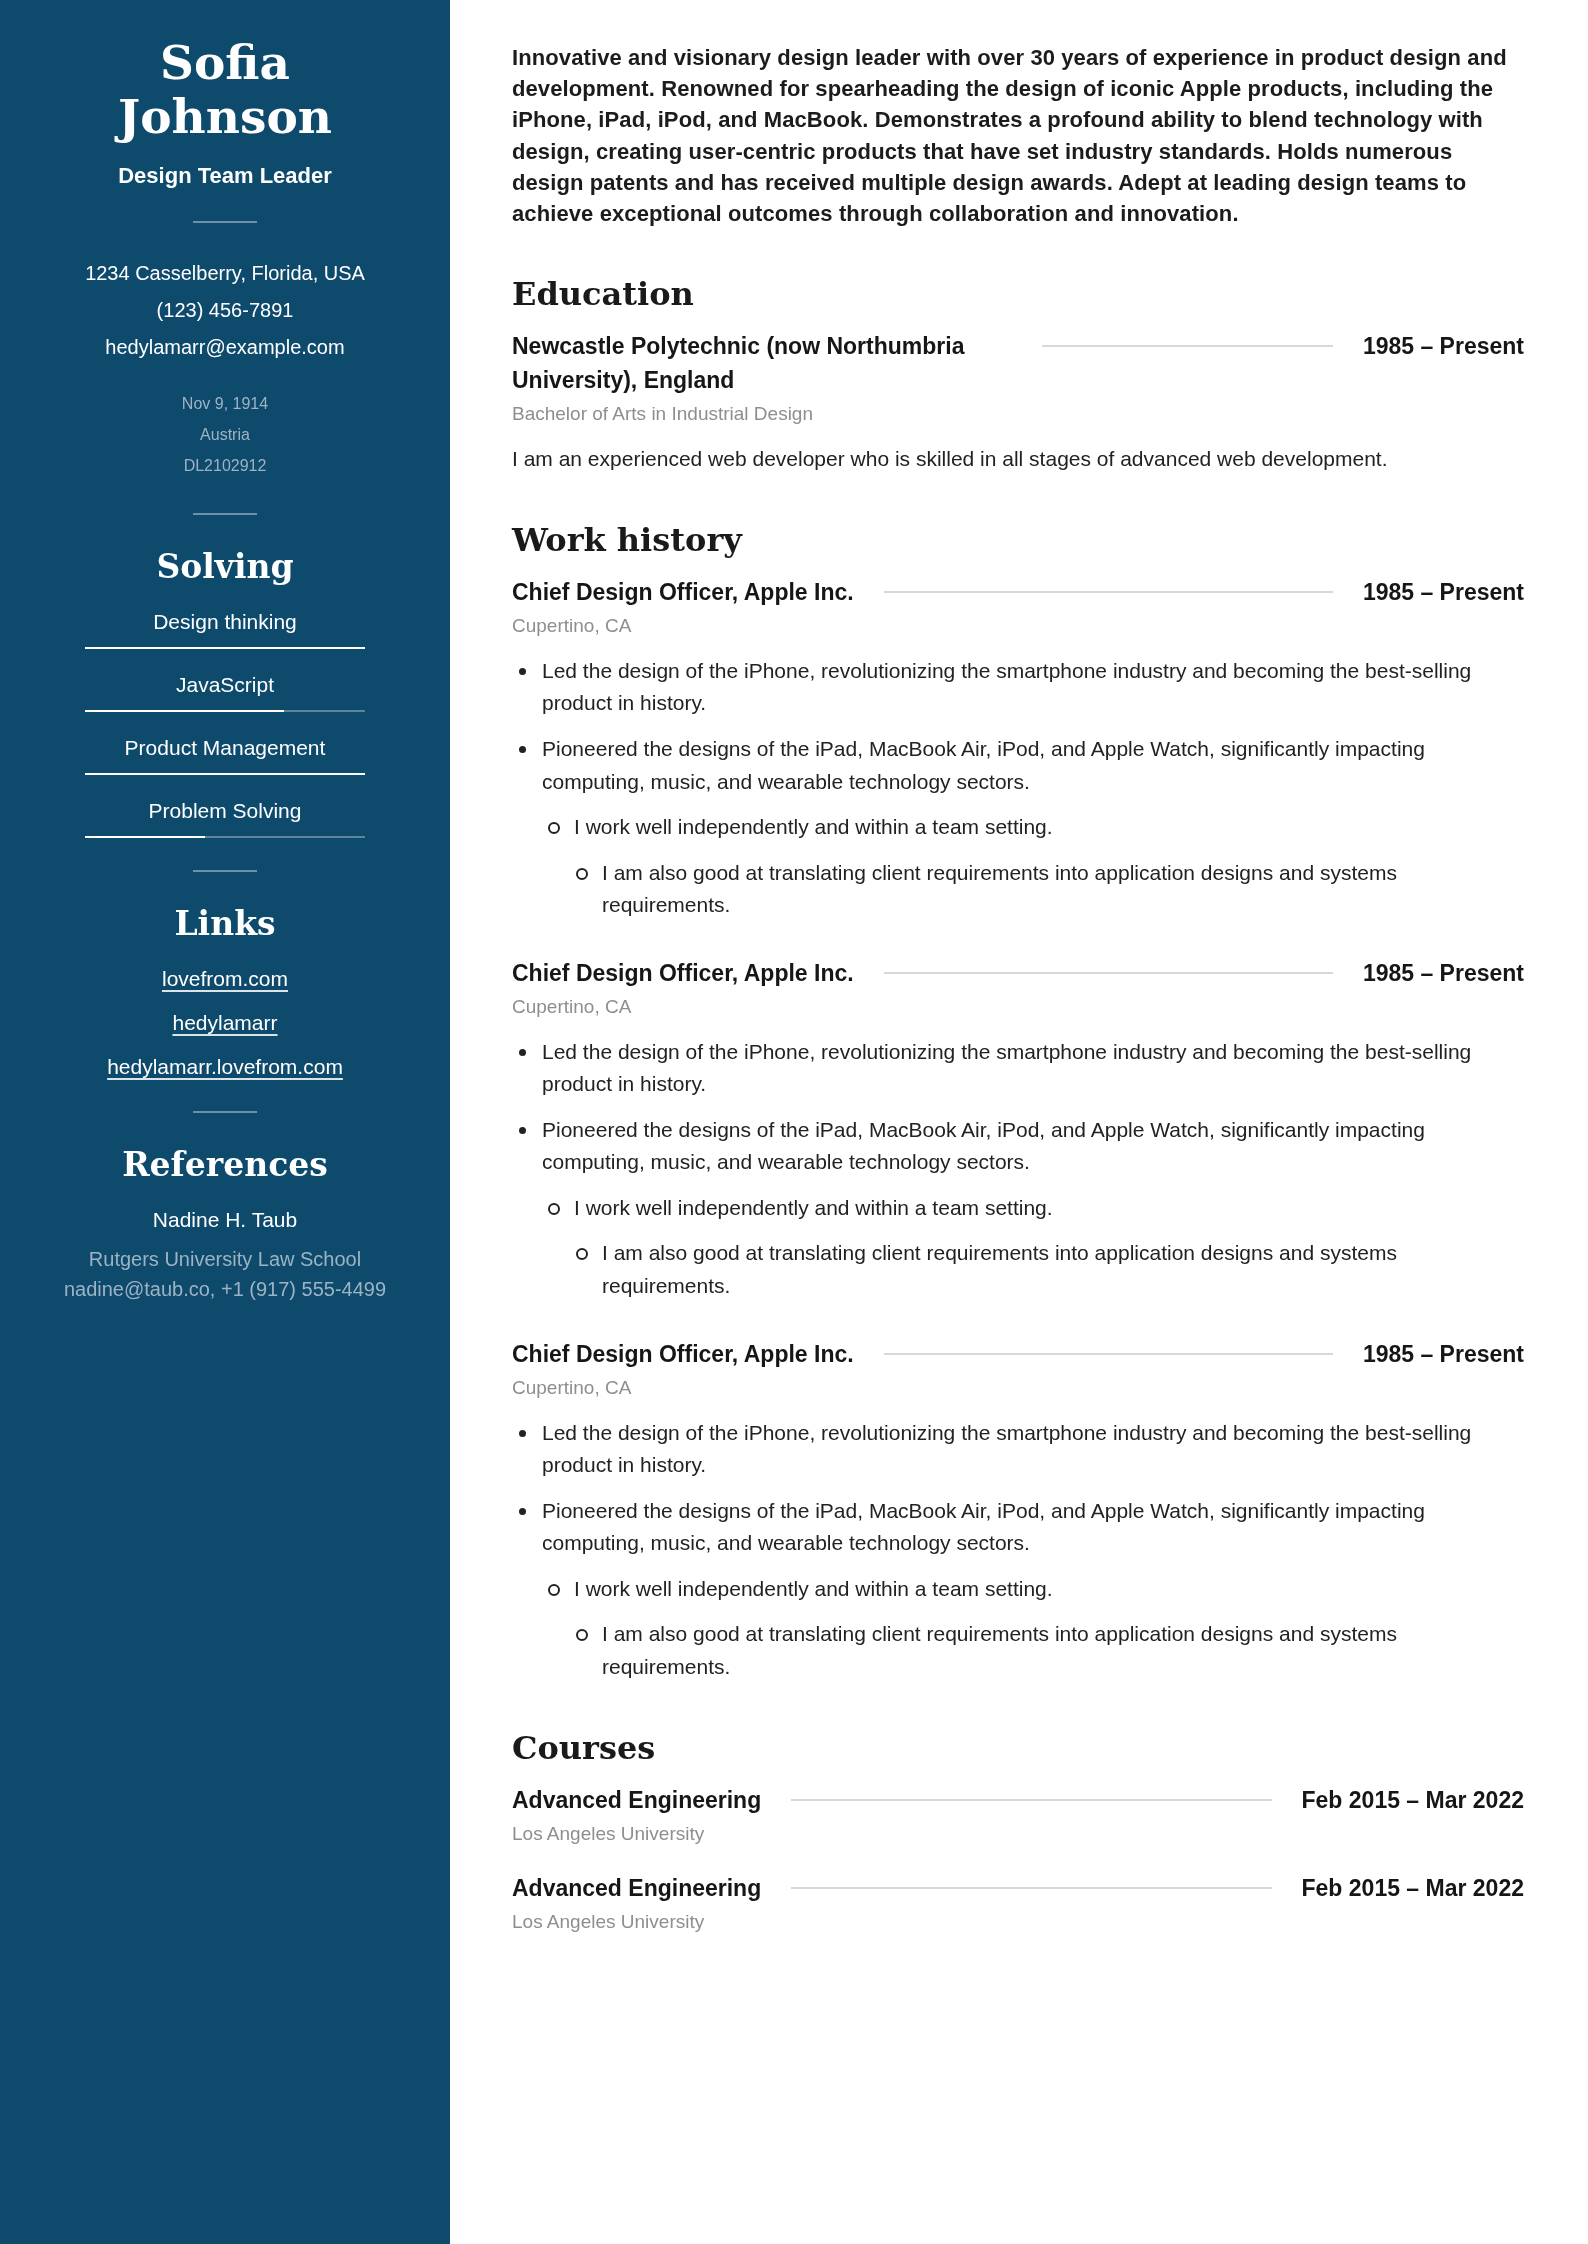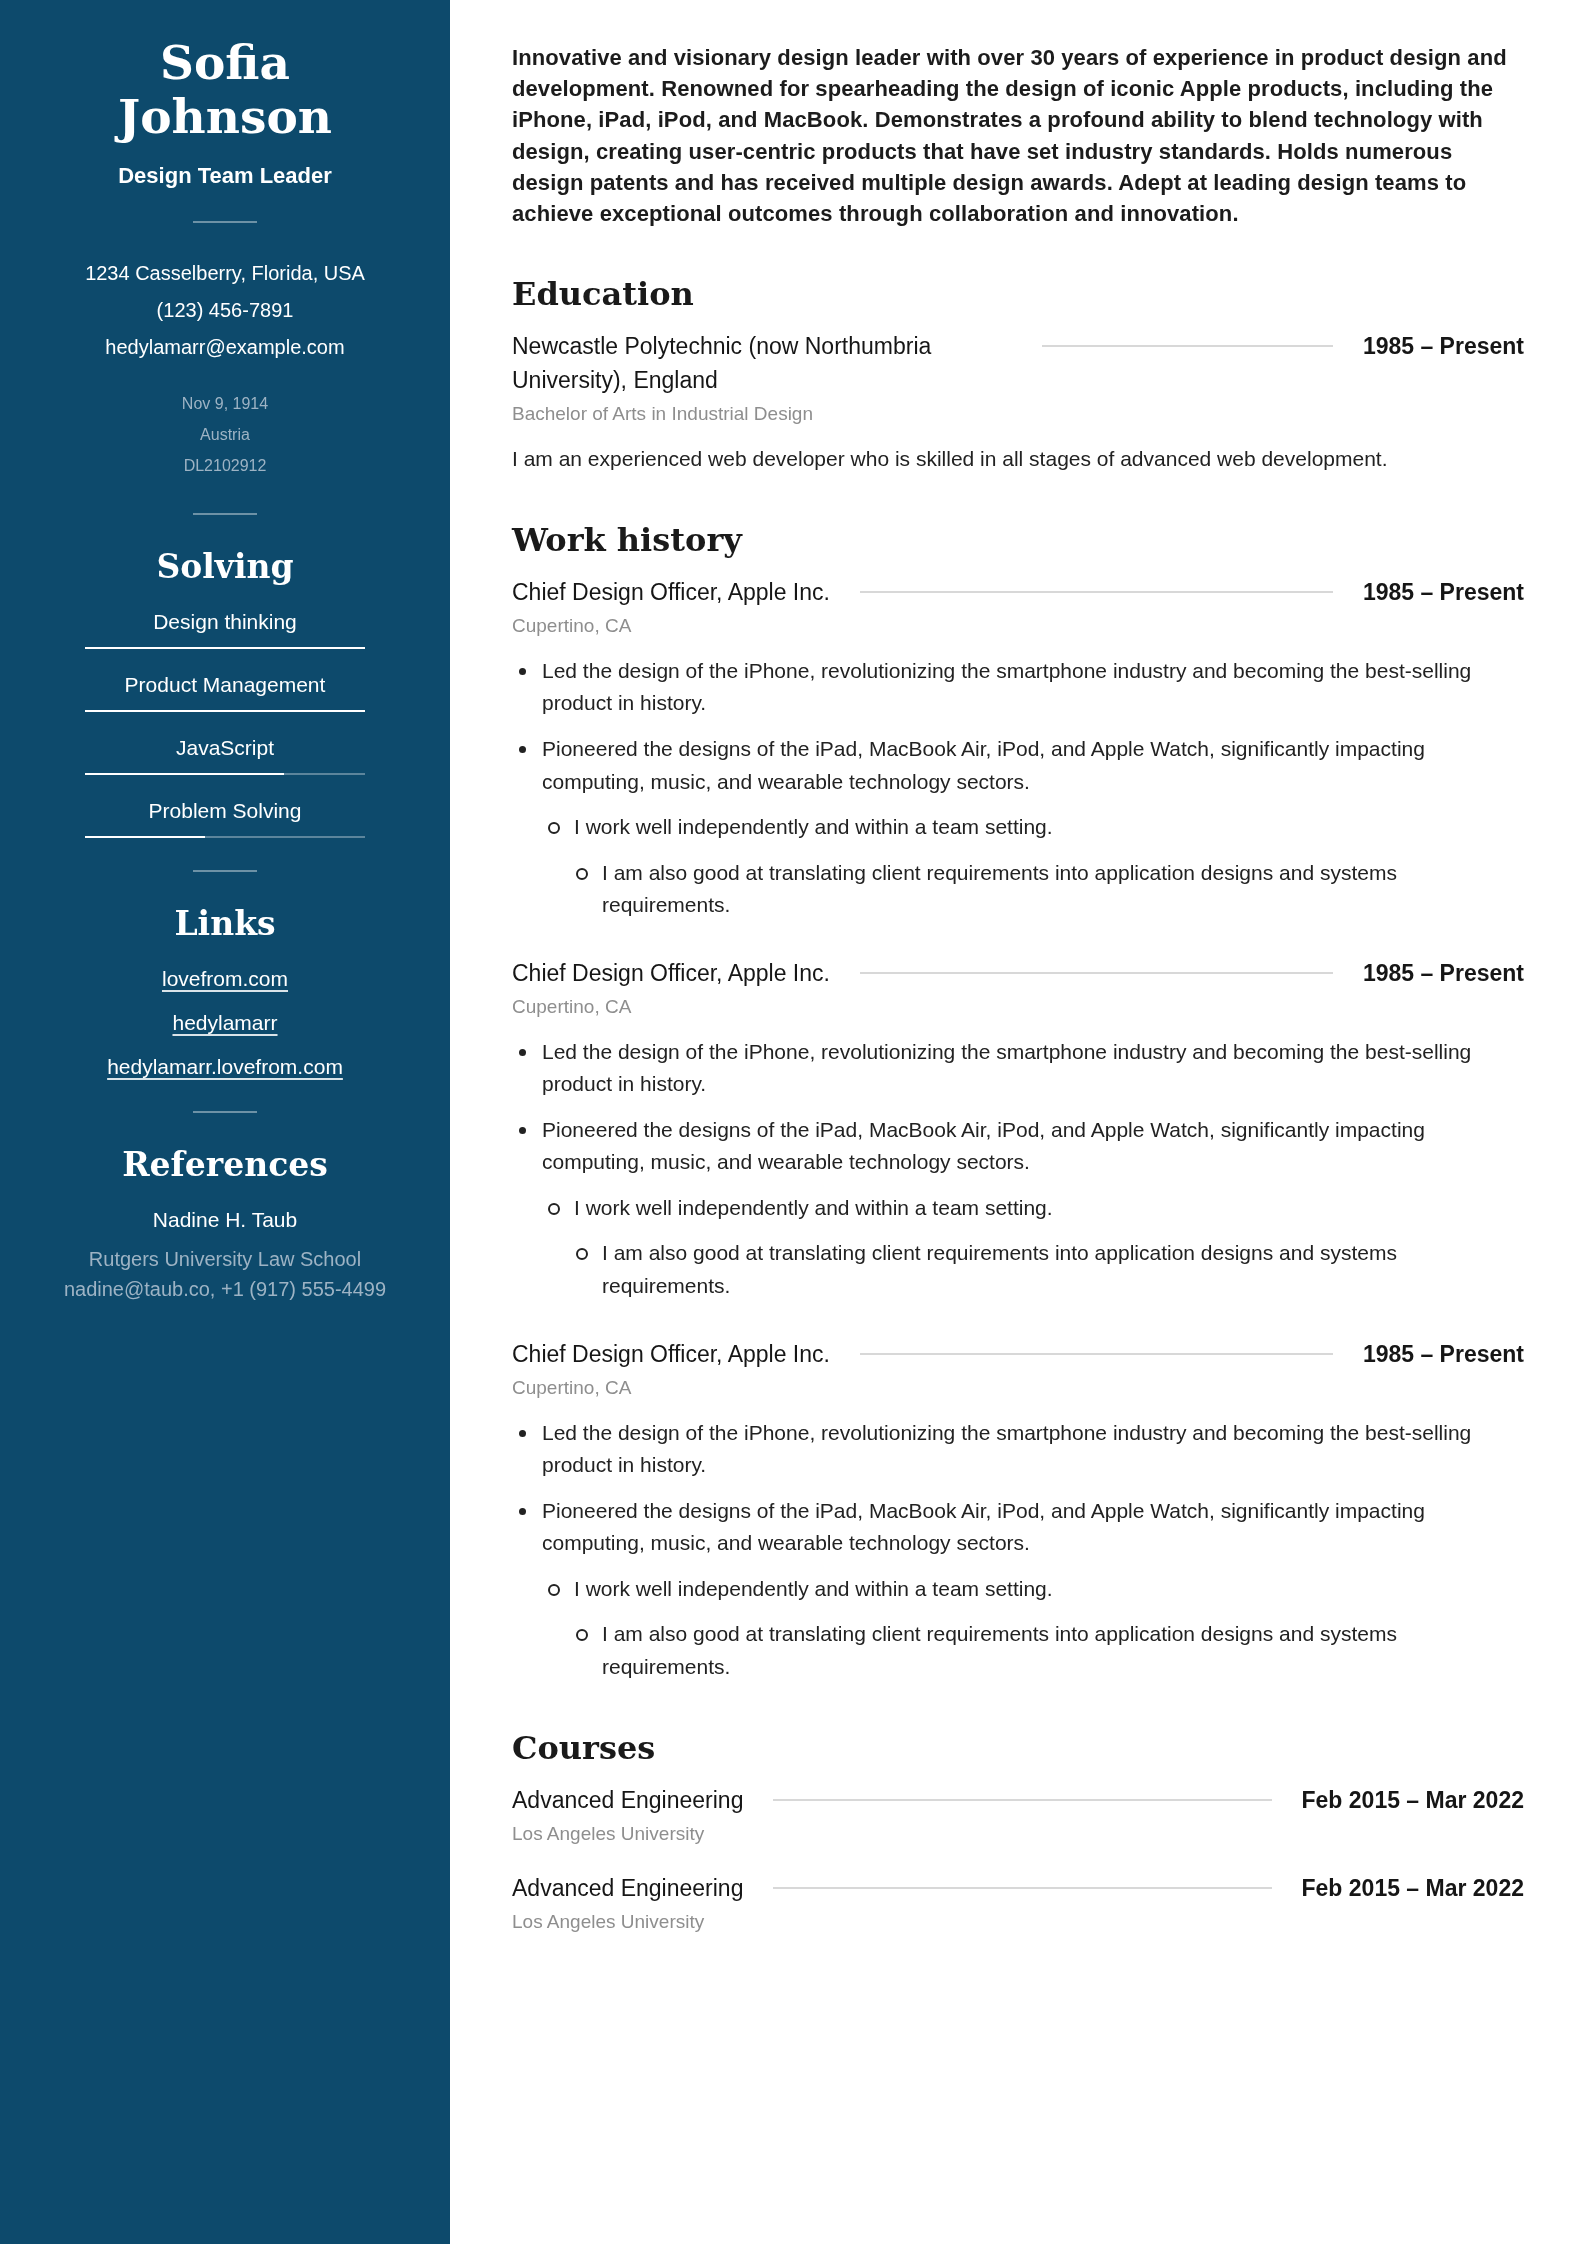--- a/index.html
+++ b/index.html
@@ -68,21 +68,21 @@
   .section { margin-top:46px; }
   .section-heading {
     font-family:"DejaVu Serif","Liberation Serif",serif;
     font-weight:700; font-size:32px; color:#1a1a1a;
     margin-bottom:16px;
   }
   .entry { margin-bottom:34px; }
   .entry:last-child { margin-bottom:0; }
   .entry-head { display:flex; align-items:flex-start; }
   .entry-title {
-    font-size:23px; font-weight:400; line-height:34px; color:#161616;
+    font-size:23px; font-weight:700; line-height:34px; color:#161616;
     max-width:500px;
   }
   .head-rule { flex:1 1 auto; height:2px; background:#d8d8d8; margin:16px 30px 0; }
   .entry-dates { font-size:23px; font-weight:700; line-height:34px; white-space:nowrap; color:#161616; }
   .entry-sub { margin-top:6px; font-size:19px; color:#8e8e8e; }
   .entry-desc { margin-top:18px; font-size:21px; line-height:1.5; color:#222222; }
 
   ul.bullets { list-style:none; margin-top:18px; }
   ul.bullets li { position:relative; font-size:21px; line-height:1.55; color:#222222; margin-bottom:13px; }
   ul.bullets li:last-child { margin-bottom:0; }
@@ -135,29 +135,29 @@
     <section>
       <h2 class="side-heading">Solving</h2>
 
       <div class="skill-item">
         <div class="skill-name">Design thinking</div>
         <div class="skill-bar">
           <div class="skill-fill" style="width: 100%;"></div>
         </div>
       </div>
       <div class="skill-item">
+        <div class="skill-name">JavaScript</div>
+        <div class="skill-bar">
+          <div class="skill-fill" style="width: 71%;"></div>
+        </div>
+      </div>
+      <div class="skill-item">
         <div class="skill-name">Product Management</div>
         <div class="skill-bar">
           <div class="skill-fill" style="width: 100%;"></div>
-        </div>
-      </div>
-      <div class="skill-item">
-        <div class="skill-name">JavaScript</div>
-        <div class="skill-bar">
-          <div class="skill-fill" style="width: 71%;"></div>
         </div>
       </div>
       <div class="skill-item">
         <div class="skill-name">Problem Solving</div>
         <div class="skill-bar">
           <div class="skill-fill" style="width: 43%;"></div>
         </div>
       </div>
     </section>
 

